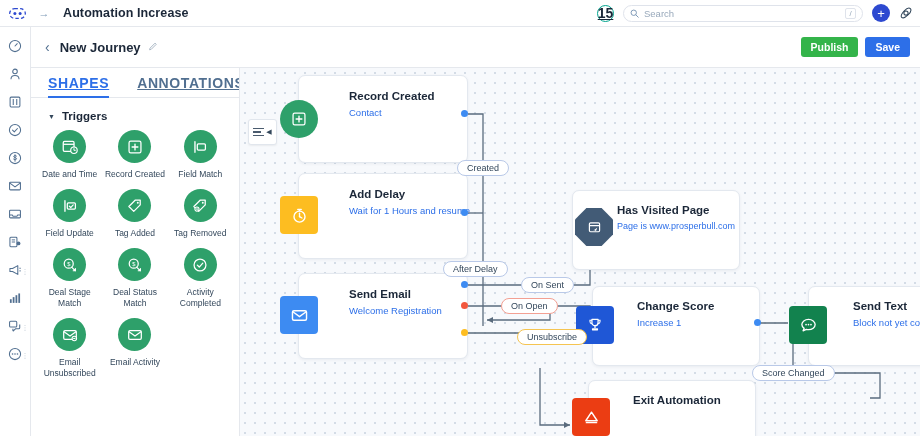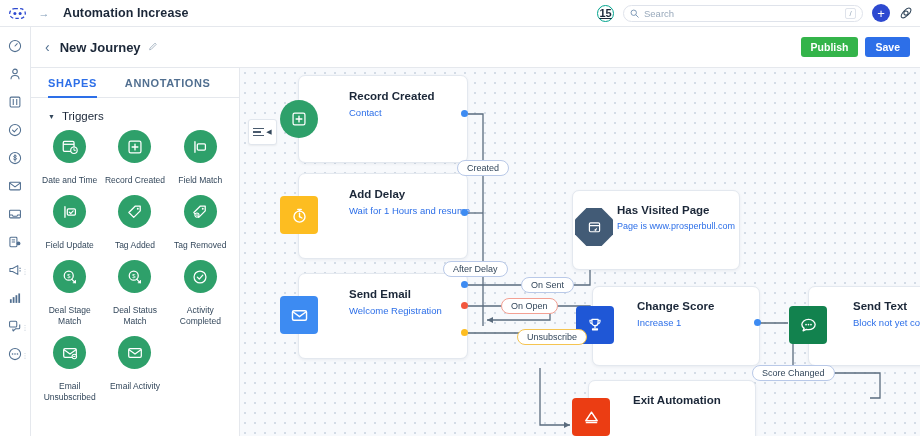--- a/index.html
+++ b/index.html
@@ -18,21 +18,21 @@
     background: #fff; border-bottom: 1px solid #e5e8ed;
     display: flex; align-items: center;
   }
   .tb-logo { width: 34px; display: flex; align-items: center; justify-content: center; }
   .tb-arrow { width: 20px; display: flex; align-items: center; justify-content: center; color: #7c98b6; font-size: 11px; }
   .tb-title { font-size: 12.5px; font-weight: bold; color: #1b2738; margin-left: 9px; letter-spacing: .1px; }
   .tb-right { margin-left: auto; display: flex; align-items: center; gap: 9px; padding-right: 7px; }
   .tb-badge {
     width: 17px; height: 17px; border-radius: 50%;
     border: 1.4px solid #00a38d; color: #1b2738;
-    font-size: 11px; font-weight: bold;
+    font-size: 14px; font-weight: bold;
     display: flex; align-items: center; justify-content: center; text-decoration: underline;
   }
   .tb-search {
     width: 240px; height: 17px; border: 1px solid #dfe3eb; border-radius: 9px;
     background: #fff; display: flex; align-items: center; padding: 0 6px; gap: 5px;
   }
   .tb-search input {
     border: none; outline: none; flex: 1; font-size: 9.5px;
     font-family: "Liberation Sans", sans-serif; color: #33475b; background: transparent;
   }
@@ -82,43 +82,43 @@
   .btn-publish { background: #34b44a; }
   .btn-save { background: #2d6fe8; }
 
   
   .panel {
     position: absolute; left: 31px; top: 68px; width: 209px; bottom: 0;
     background: #fff; border-right: 1px solid #e5e8ed; overflow: hidden;
   }
   .tabs { display: flex; height: 30px; border-bottom: 1px solid #e5e8ed; padding-left: 17px; gap: 28px; }
   .tab {
-    font-size: 11px; font-weight: bold; letter-spacing: .6px; color: #516f90;
-    display: flex; align-items: center; position: relative;
+    font-size: 14px; font-weight: bold; letter-spacing: .6px; color: #516f90;
+    display: flex; align-items: center; position: relative; text-decoration: underline;
   }
   .tab.active { color: #2d6fe8; }
   .tab.active::after {
     content: ""; position: absolute; left: 0; right: 0; bottom: -1px; height: 2.5px; background: #2d6fe8;
   }
   .group-hd {
     display: flex; align-items: center; gap: 7px;
-    padding: 12px 0 8px 17px; font-size: 11.5px; font-weight: normal; color: #1b2738;
+    padding: 12px 0 8px 17px; font-size: 11.5px; font-weight: bold; color: #1b2738;
   }
   .caret { font-size: 7px; color: #33475b; }
   .shape-grid {
     display: grid; grid-template-columns: repeat(3, 1fr);
     row-gap: 9px; padding: 0 6px;
   }
   .shape { display: flex; flex-direction: column; align-items: center; }
   .shape-ic {
     width: 33px; height: 33px; border-radius: 50%; background: #2ea06a;
     display: flex; align-items: center; justify-content: center; color: #fff;
   }
   .shape-lb {
-    margin-top: 12px; font-size: 8.5px; line-height: 11px; text-align: center;
+    margin-top: 6px; font-size: 8.5px; line-height: 11px; text-align: center;
     color: #33475b; max-width: 60px;
   }
 
   
   .canvas {
     position: absolute; left: 240px; top: 68px; right: 0; bottom: 0;
     background-color: #f7f9fc;
     background-image: radial-gradient(#d4dce6 0.8px, transparent 0.8px);
     background-size: 10px 10px;
     overflow: hidden;

